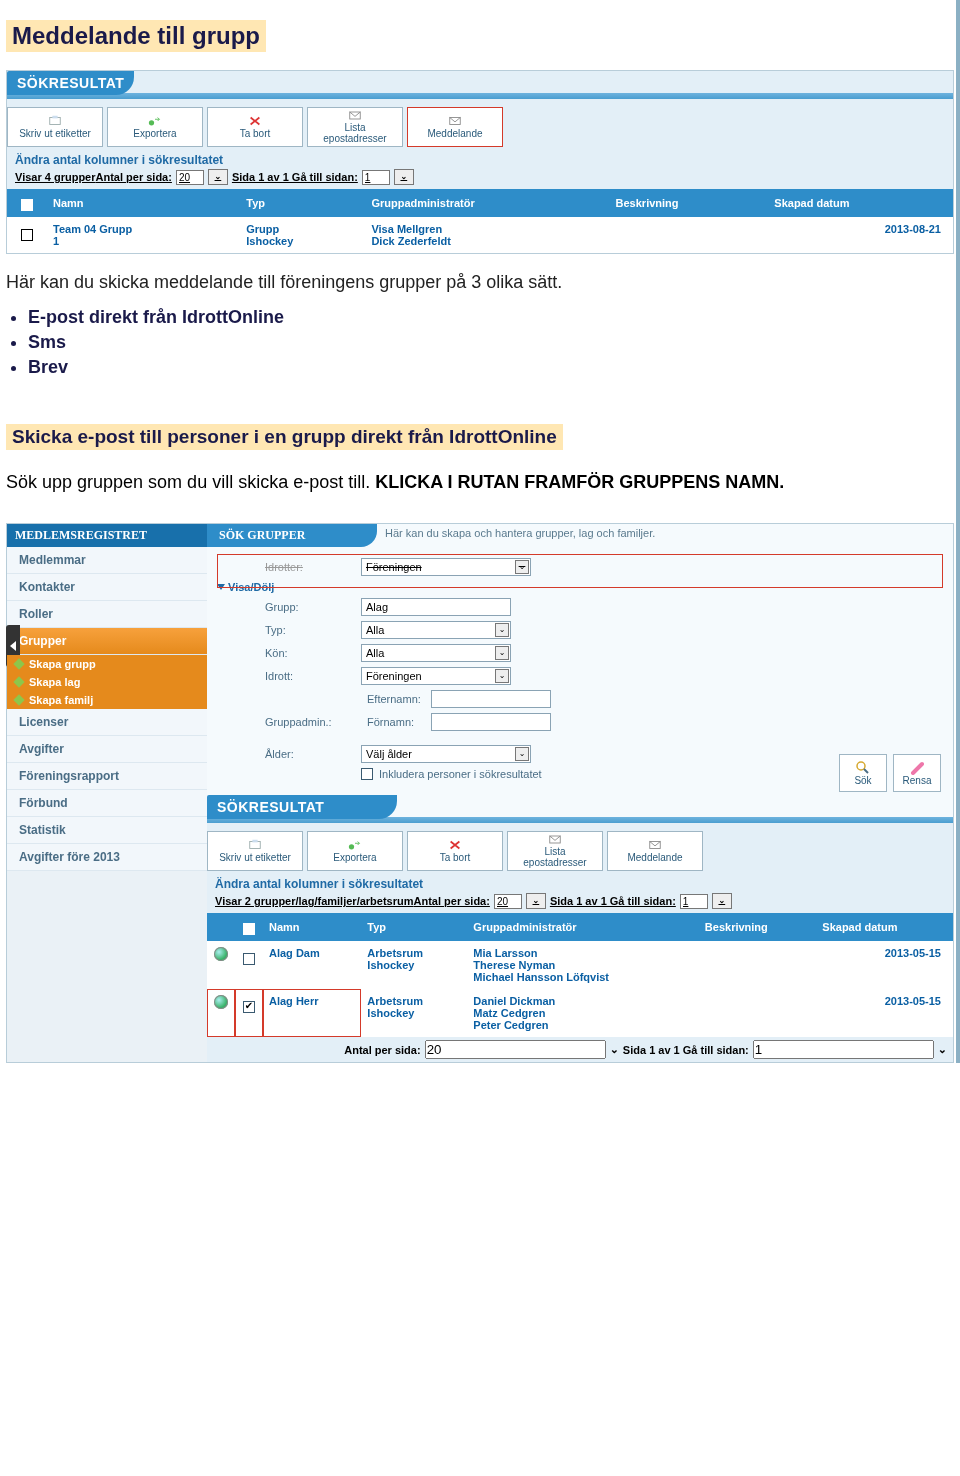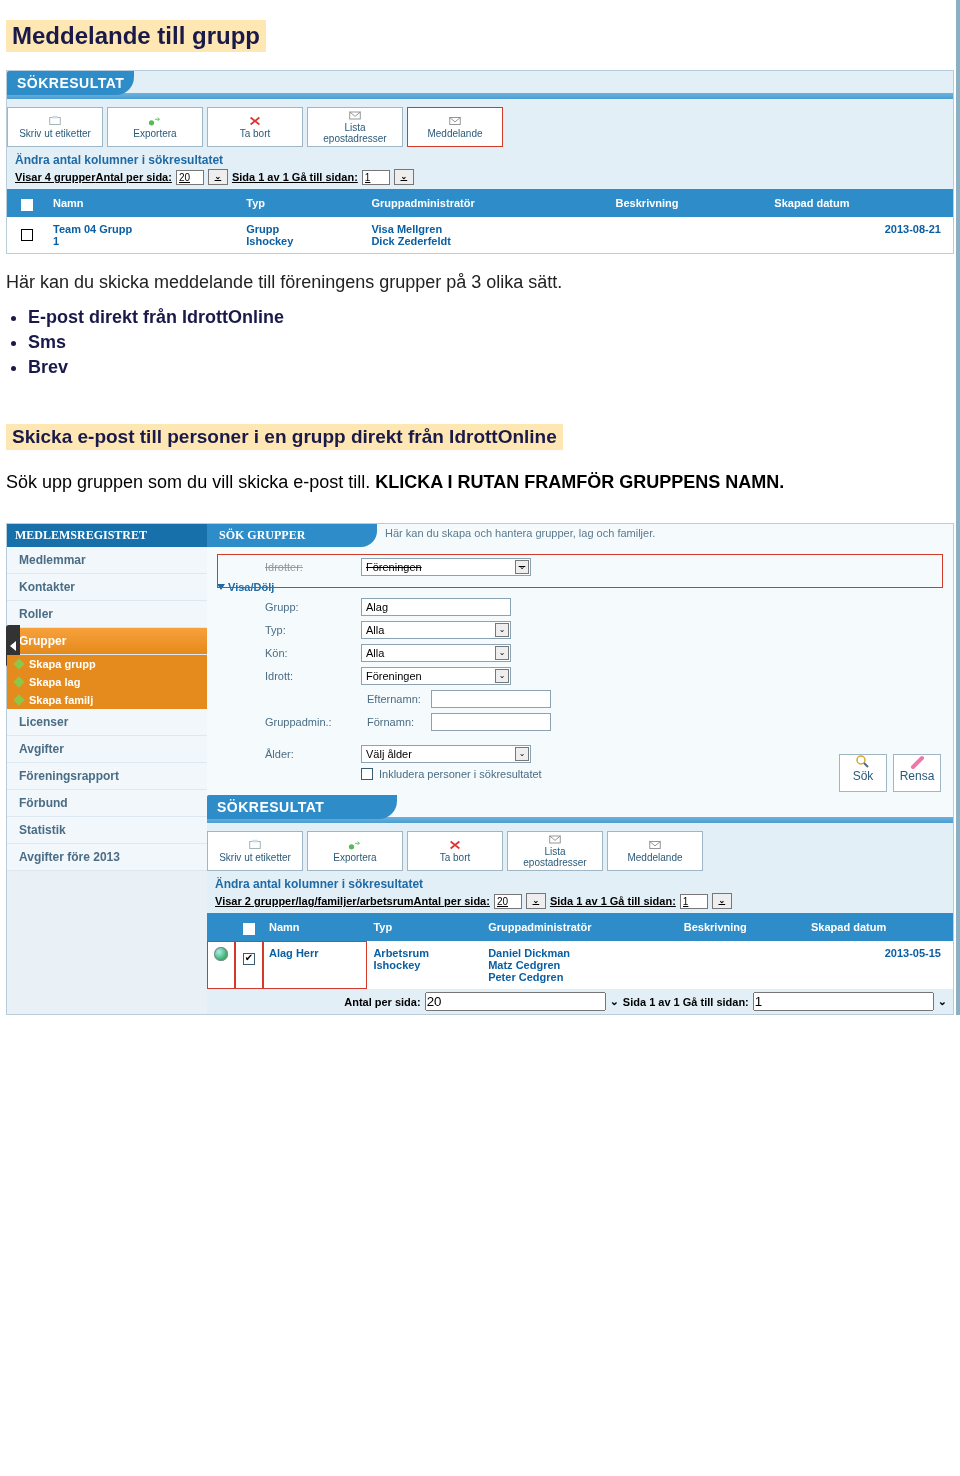--- a/index.html
+++ b/index.html
@@ -63,21 +63,21 @@
   .form-row .arrow-lbl { color: #1f6aa5; font-weight: bold; display: flex; align-items: center; gap: 4px; }
   .triangle-down { width: 0; height: 0; border-left: 4px solid transparent; border-right: 4px solid transparent; border-top: 6px solid #1f6aa5; }
   .sel { border: 1px solid #8aa3b4; background: #fff; height: 18px; width: 150px; font-size: 11px; padding: 0 4px; display: flex; align-items: center; justify-content: space-between; }
   .sel .caret { border: 1px solid #777; width: 14px; height: 14px; font-size: 8px; text-align: center; line-height: 12px; background: #eee; margin-right: -3px; }
   .inp { border: 1px solid #8aa3b4; background: #fff; height: 18px; width: 150px; font-size: 11px; padding: 0 4px; }
   .inp.narrow { width: 120px; }
   .sub-lbl { width: 70px; text-align: left; color: #4a6d85; padding-left: 6px; font-size: 11px; }
   .chk-inline { display: inline-flex; align-items: center; gap: 6px; color: #4a6d85; font-size: 11px; }
   .chk-inline .chk { margin-top: 0; }
   .action-btns { position: absolute; right: 12px; top: 230px; display: flex; gap: 6px; }
-  .act { background: #fff; border: 1px solid #9fb6c4; width: 48px; height: 38px; display: flex; flex-direction: column; align-items: center; font-size: 12px; color: #2a5a7a; }
+  .act { background: #fff; border: 1px solid #9fb6c4; width: 48px; height: 38px; display: flex; flex-direction: column; align-items: center; justify-content: center; font-size: 10px; color: #2a5a7a; }
 
   .panel2-result { margin-top: 6px; }
   .pager-row { display: flex; justify-content: flex-end; align-items: center; gap: 4px; font-size: 11px; font-weight: bold; padding: 3px 6px; background: #e3eff7; }
 
   .globe-icon { width: 14px; height: 14px; border-radius: 50%; background: radial-gradient(circle at 5px 5px,#aee, #3ab36a 60%, #2a6); display: inline-block; box-shadow: 0 0 0 1px #888 inset; }
 
   .redcell-outline { outline: 1px solid #d43a2a; outline-offset: -1px; }
 
   .row1 { position: relative; }
   .struck-overlay { position: absolute; left: 0; right: 0; top: -4px; height: 34px; border: 1px solid #d43a2a; pointer-events: none; }
@@ -362,20 +362,36 @@
             <th class="center" style="width:28px"><span class="chk" style="border-color:#fff"></span></th>
             <th>Namn</th>
             <th>Typ</th>
             <th>Gruppadministratör</th>
             <th>Beskrivning</th>
             <th>Skapad datum</th>
           </tr>
             </thead>
           <tbody>
             <tr>
+              <td class="center"><span class="globe-icon"></span></td>
+              <td class="center"><span class="chk"></span></td>
+              <td class="link">Alag Dam</td>
+              <td class="link">
+                  <span class="line">Arbetsrum</span>
+                  <b class="line">Ishockey</b>
+                </td>
+              <td class="link">
+                  <span class="line">Mia Larsson</span>
+                  <span class="line">Therese Nyman</span>
+                  <span class="line">Michael Hansson Löfqvist</span>
+                </td>
+              <td></td>
+              <td class="link" style="text-align:right;padding-right:12px">2013-05-15</td>
+            </tr>
+            <tr>
               <td class="center redcell-outline"><span class="globe-icon"></span></td>
               <td class="center redcell-outline"><span class="chk checked"></span></td>
               <td class="link redcell-outline">Alag Herr</td>
               <td class="link">
                   <span class="line">Arbetsrum</span>
                   <b class="line">Ishockey</b>
                 </td>
               <td class="link">
                   <span class="line">Daniel Dickman</span>
                   <span class="line">Matz Cedgren</span>

